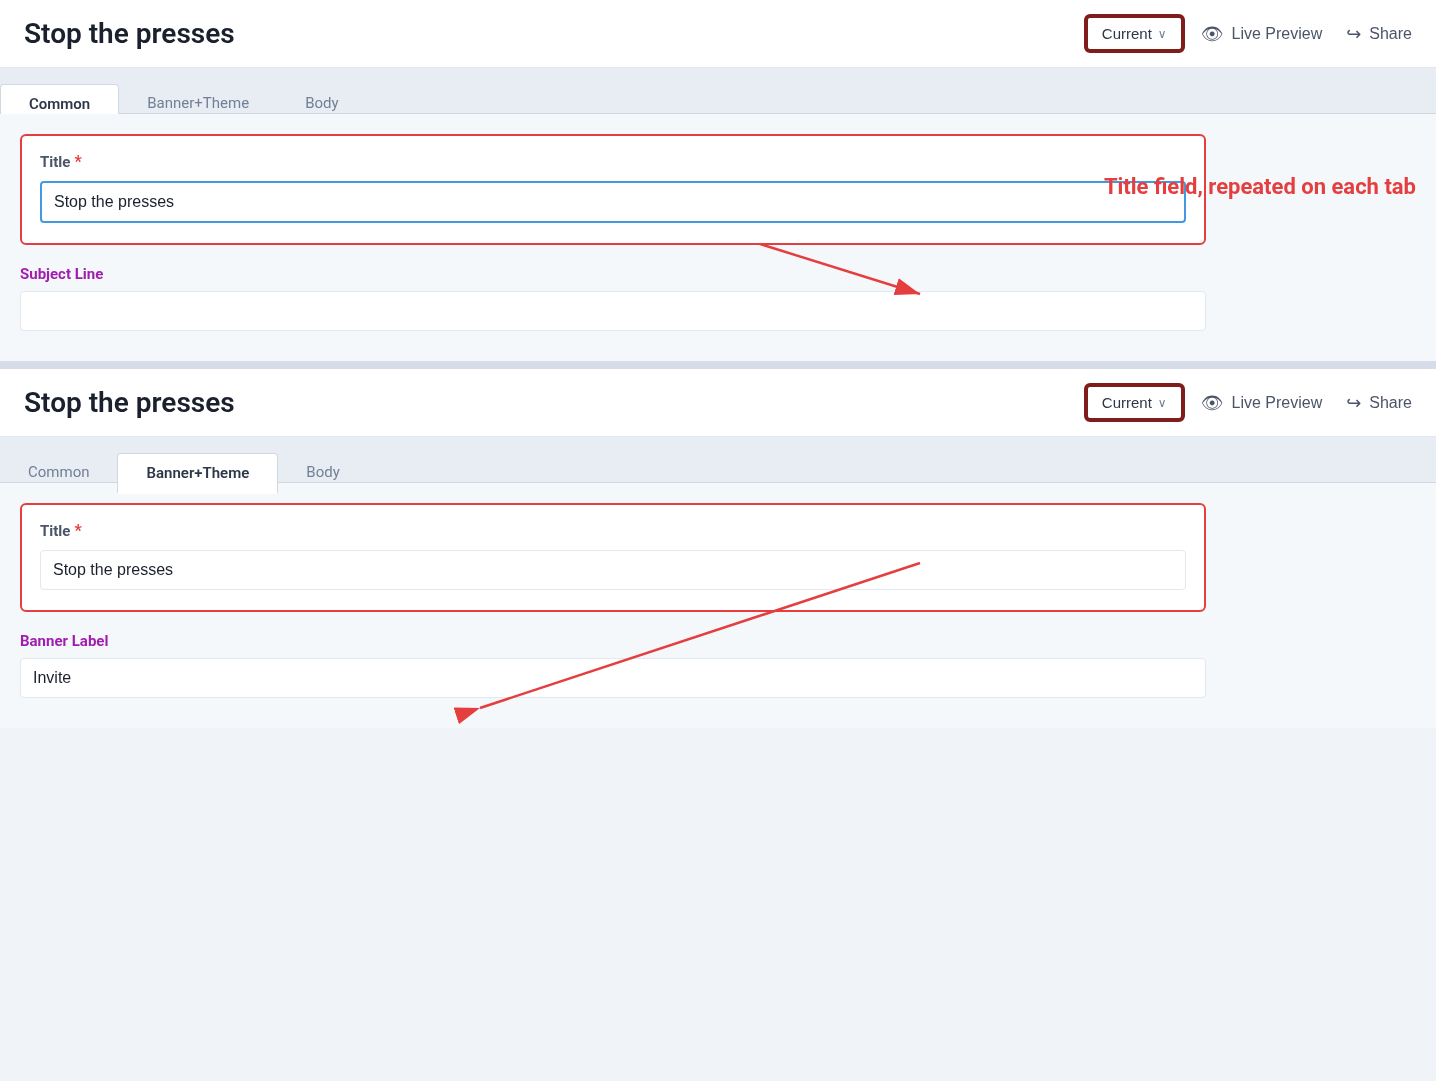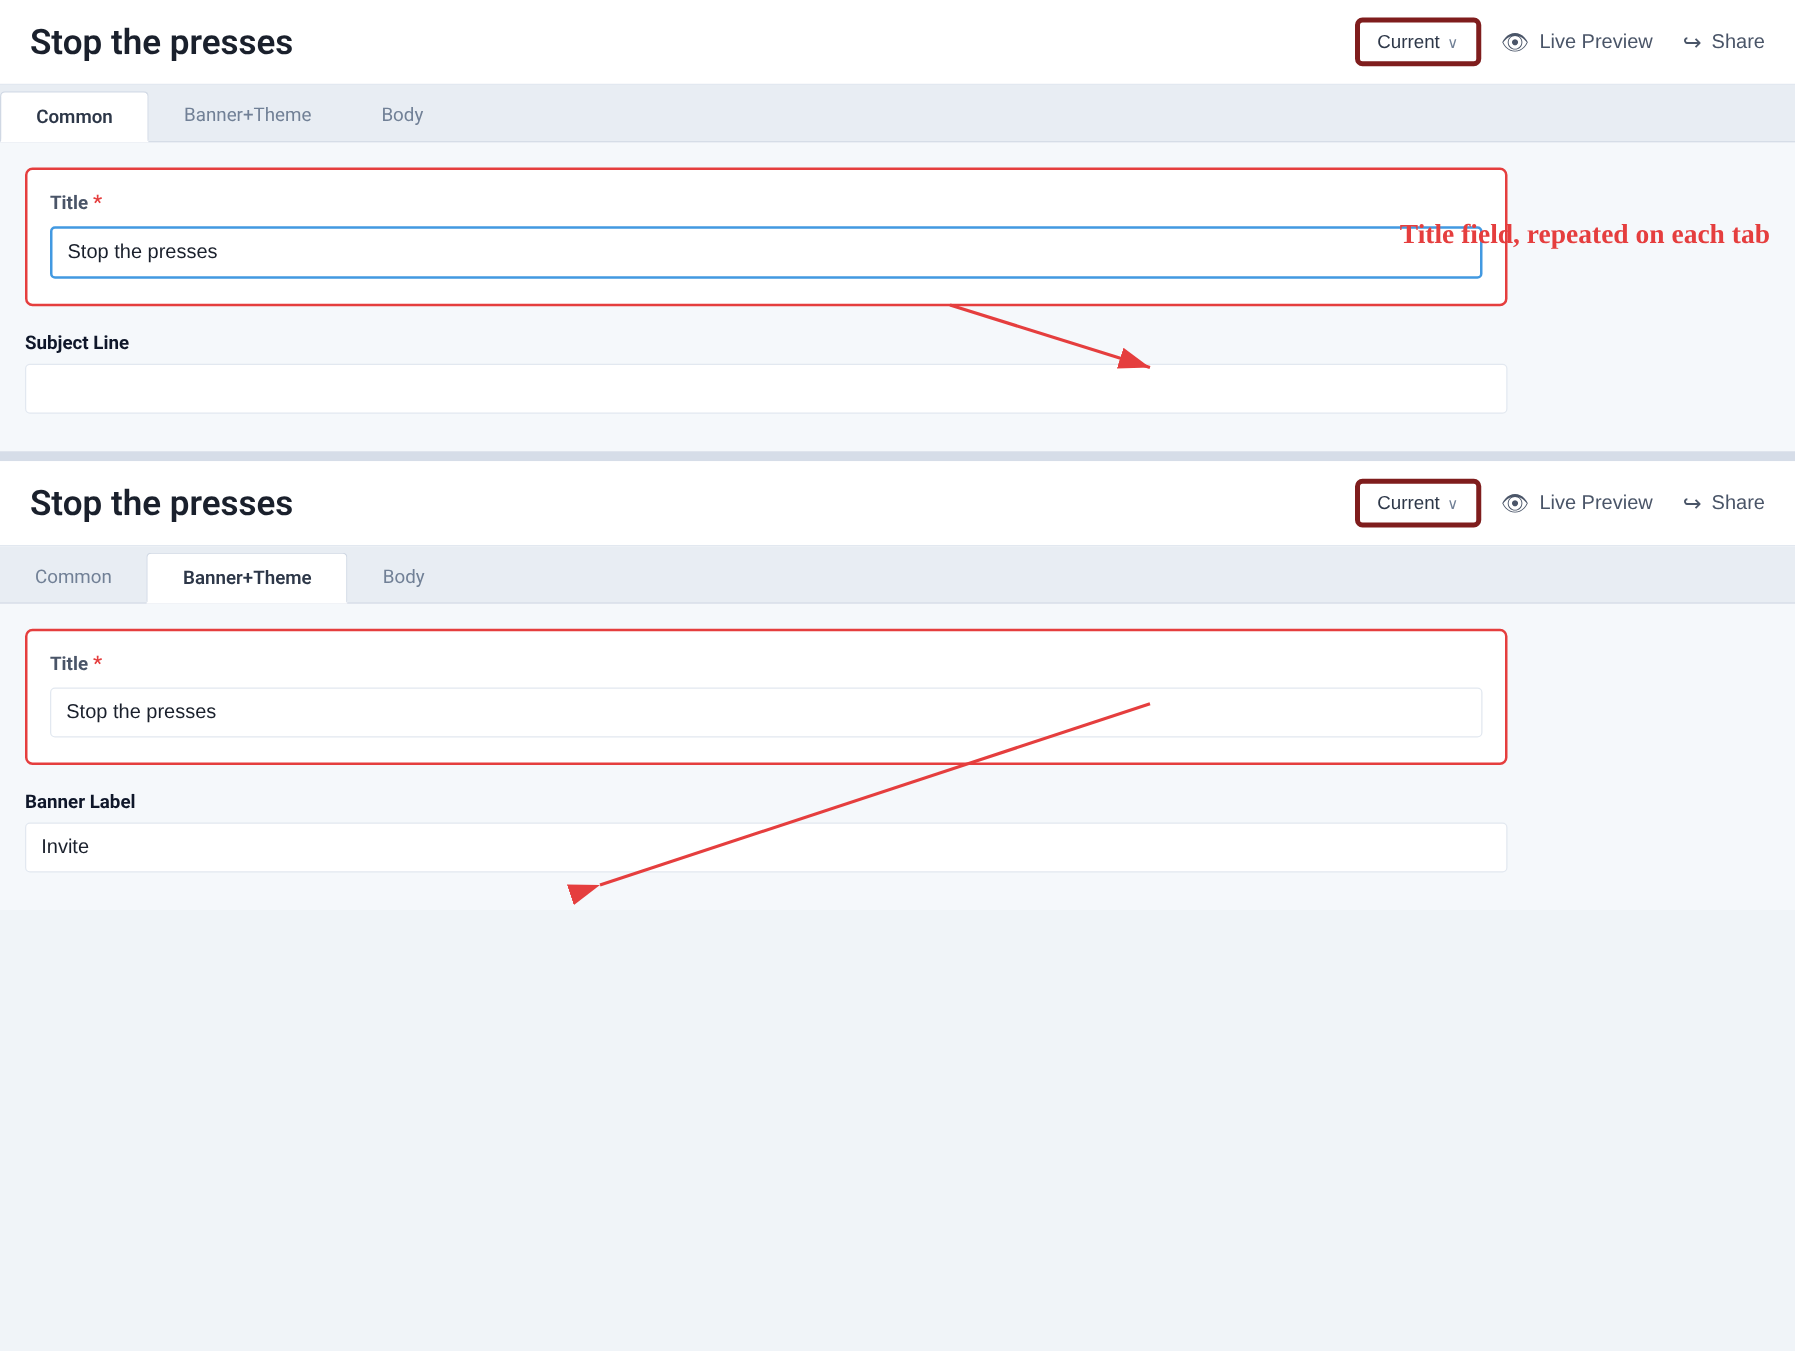--- a/index.html
+++ b/index.html
@@ -71,21 +71,21 @@
     }
     .tab {
       padding: 10px 28px;
       font-size: 15px;
       color: #718096;
       cursor: pointer;
       border-bottom: 2px solid transparent;
       background: transparent;
       border-radius: 0;
       position: relative;
-      top: 1px;
+      top: 12px;
     }
     .tab.active {
       background: #fff;
       color: #2d3748;
       font-weight: 600;
       border-left: 1px solid #d0d8e4;
       border-right: 1px solid #d0d8e4;
       border-top: 1px solid #d0d8e4;
       border-bottom: 2px solid #fff;
       border-radius: 4px 4px 0 0;
@@ -128,39 +128,38 @@
     .field-input.no-active {
       border: 1px solid #e2e8f0;
     }
 
     .field-group {
       margin-bottom: 0;
     }
     .field-group-label {
       font-size: 15px;
       font-weight: 700;
-      color: #0f172a;
+      color: #a21caf;
       margin-bottom: 8px;
     }
 
     
     .annotation-container {
       position: relative;
     }
     .annotation-text {
       position: absolute;
       right: 20px;
       top: 60px;
       color: #e53e3e;
       font-size: 22px;
       font-weight: 700;
       max-width: 360px;
       text-align: center;
       pointer-events: none;
-      font-family: Liberation Serif, serif;
     }
 
     
     .arrow-svg {
       position: absolute;
       top: 0;
       left: 0;
       width: 100%;
       height: 100%;
       pointer-events: none;

